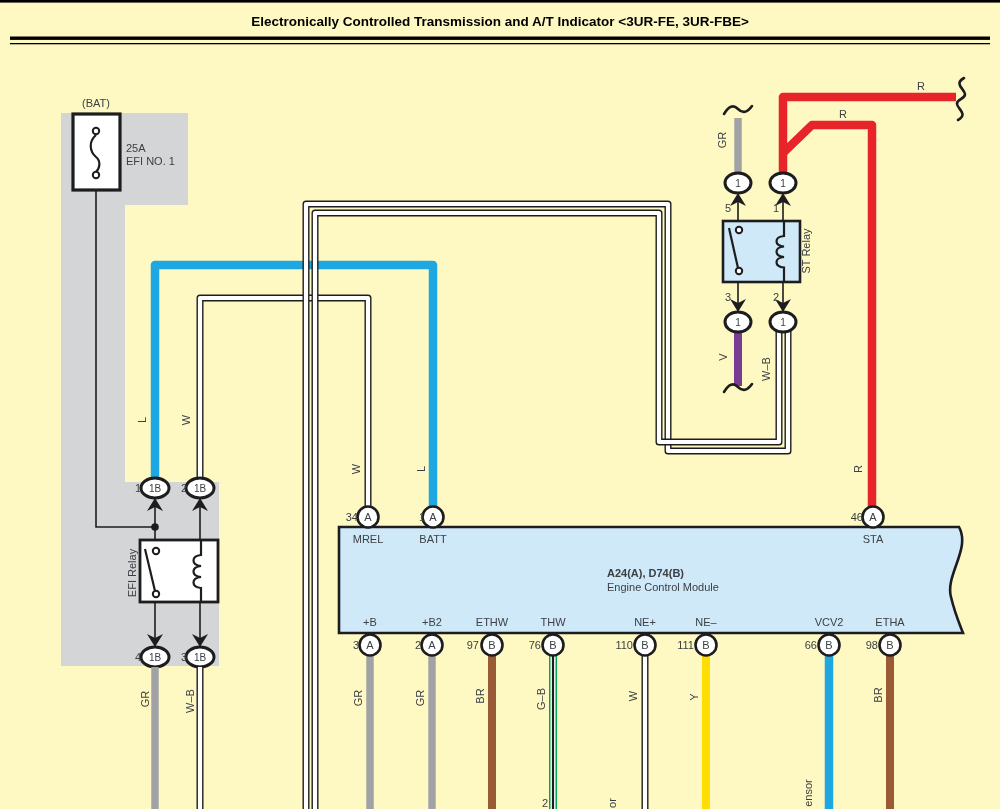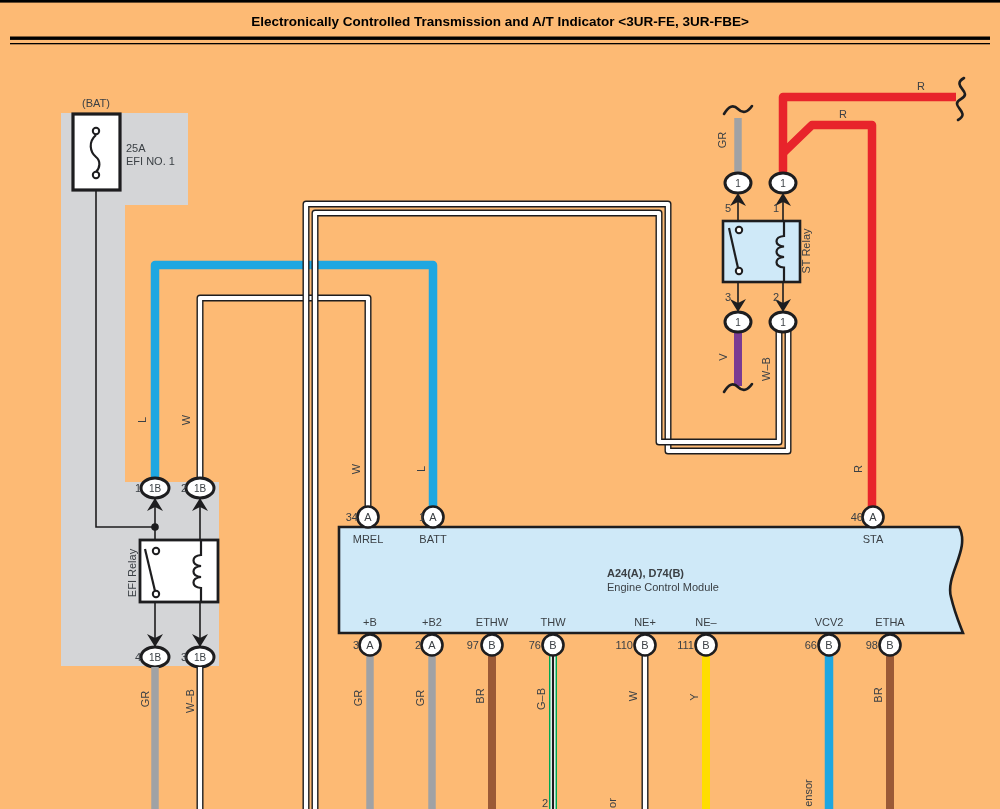--- a/index.html
+++ b/index.html
@@ -1,16 +1,16 @@
 <!DOCTYPE html>
 <html style="--c-red: #e8242b; --c-blue: #1ea7e1; --c-ltblue: #cfe9f8; --c-gray: #a0a2a5; --c-graybg: #d4d5d7; --c-purple: #7a3b92; --c-yellow: #ffdd00; --c-green: #00a651; --c-brown: #9b5a36; --c-black: #1d1d1f; --c-text: #3b4045;"><head>
 <meta charset="utf-8">
 <style>
   html,body{margin:0;padding:0;background:#ffffff;}
-  #page{position:relative;width:1000px;height:809px;overflow:hidden;background:#fdba74;
+  #page{position:relative;width:1000px;height:809px;overflow:hidden;background:#fef9c3;
         font-family:"Liberation Sans",sans-serif;text-decoration:underline;}
   svg{position:absolute;left:0;top:0;}
   text{font-family:"Liberation Sans",sans-serif;}
   .t  {font-size:11px;fill:var(--c-text);}
   .ts {font-size:10px;fill:var(--c-text);}
   .tb {font-weight:bold;}
   .title{font-size:13.5px;font-weight:bold;fill:#000;}
   .thin{stroke:var(--c-black);stroke-width:1.6;fill:none;}
   .box {fill:#fff;stroke:var(--c-black);}
   .bluebox{fill:var(--c-ltblue);stroke:var(--c-black);stroke-width:2.6;}

